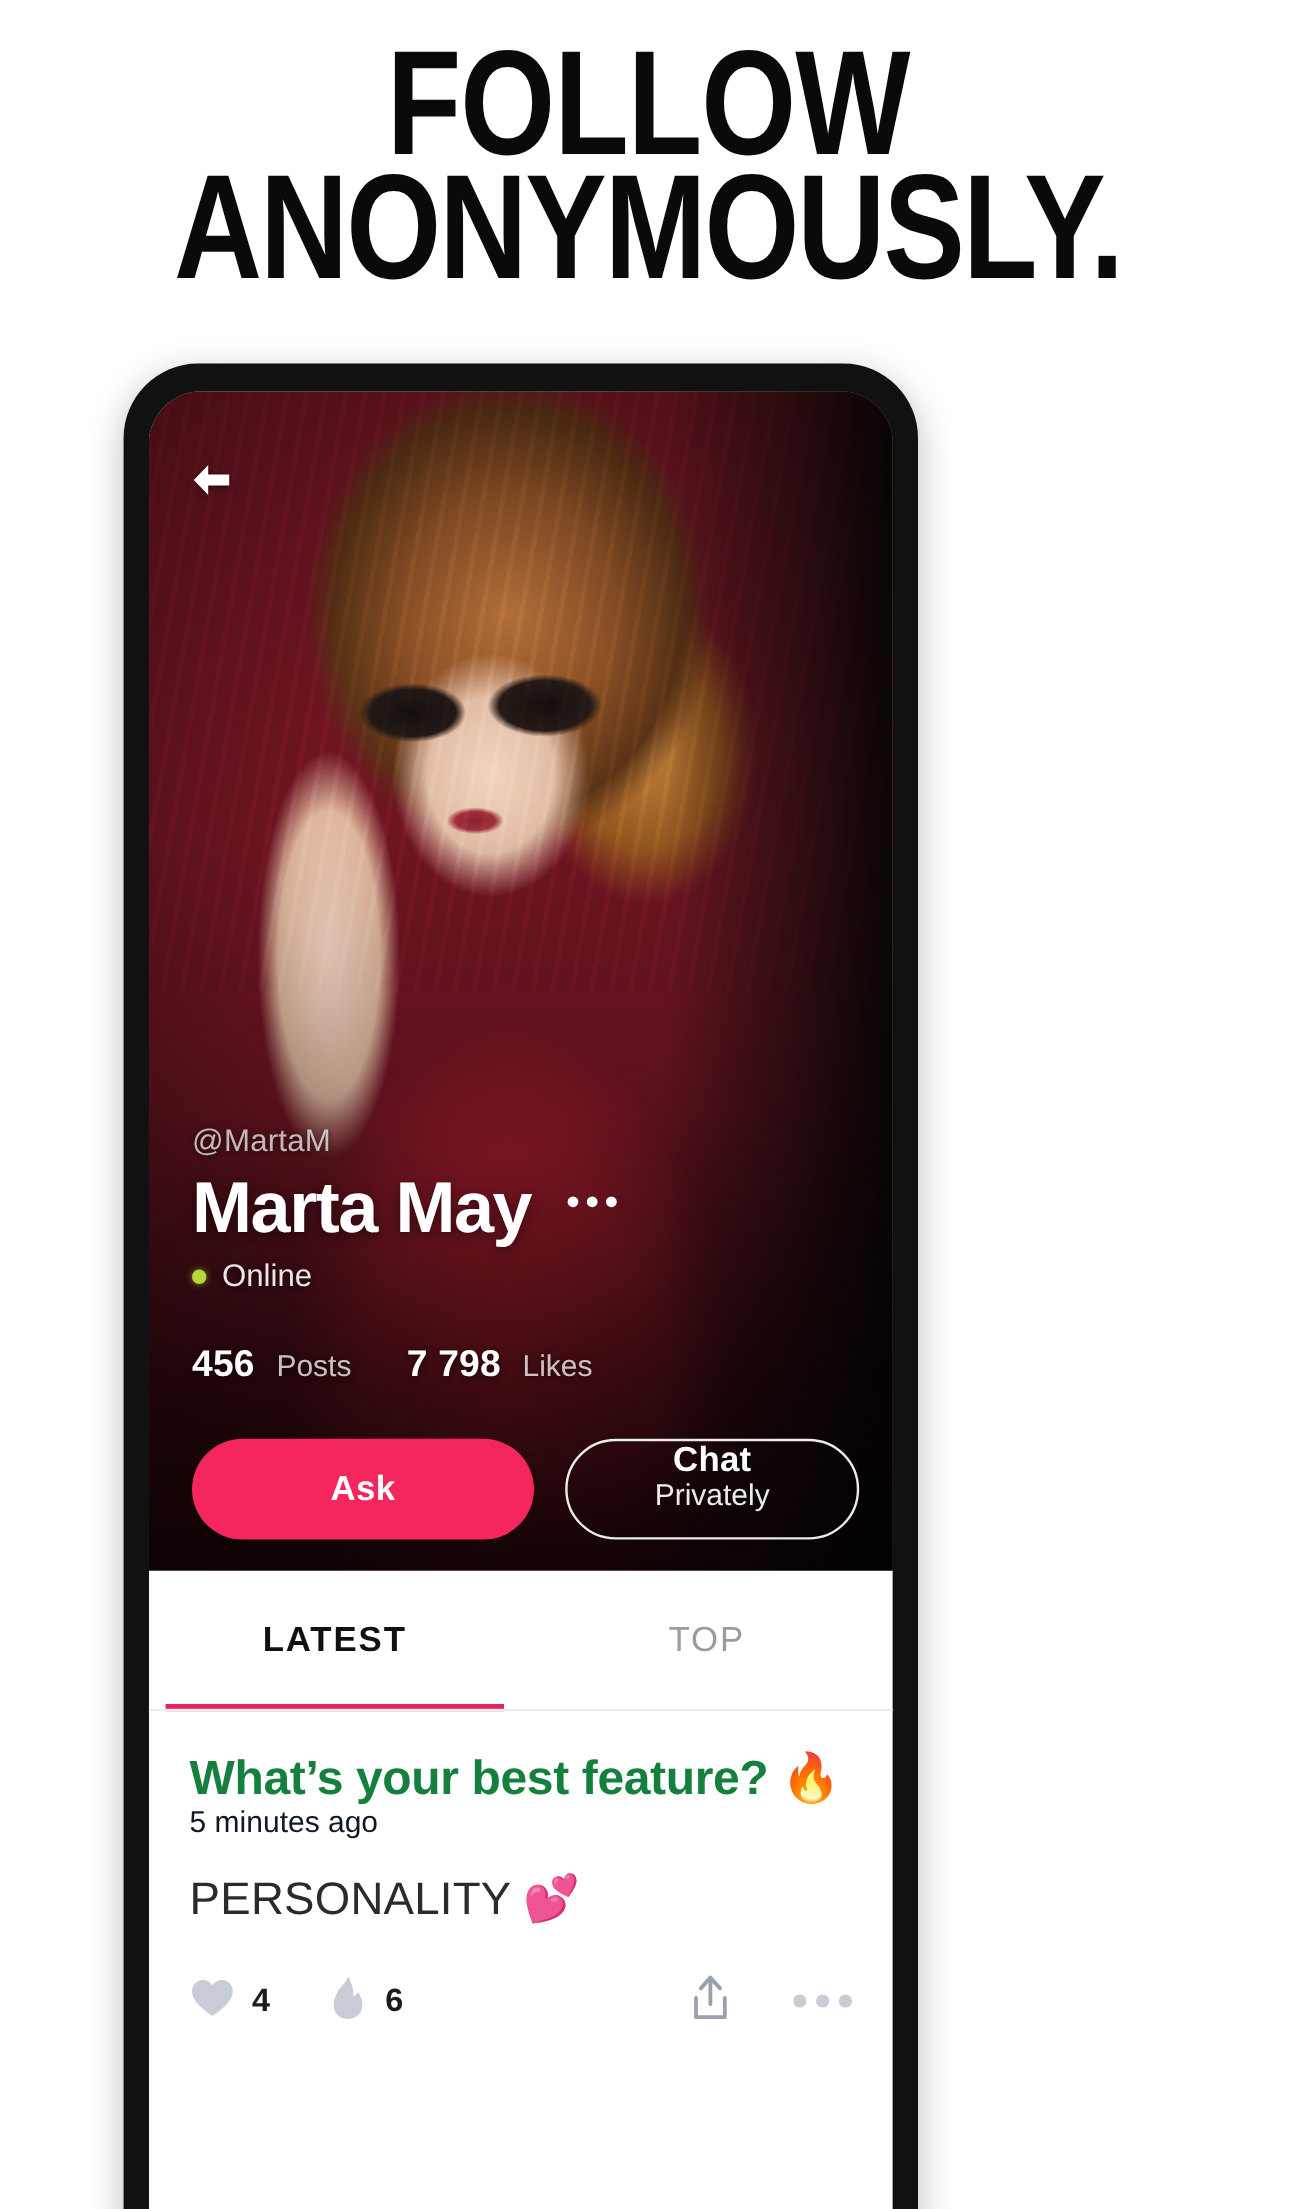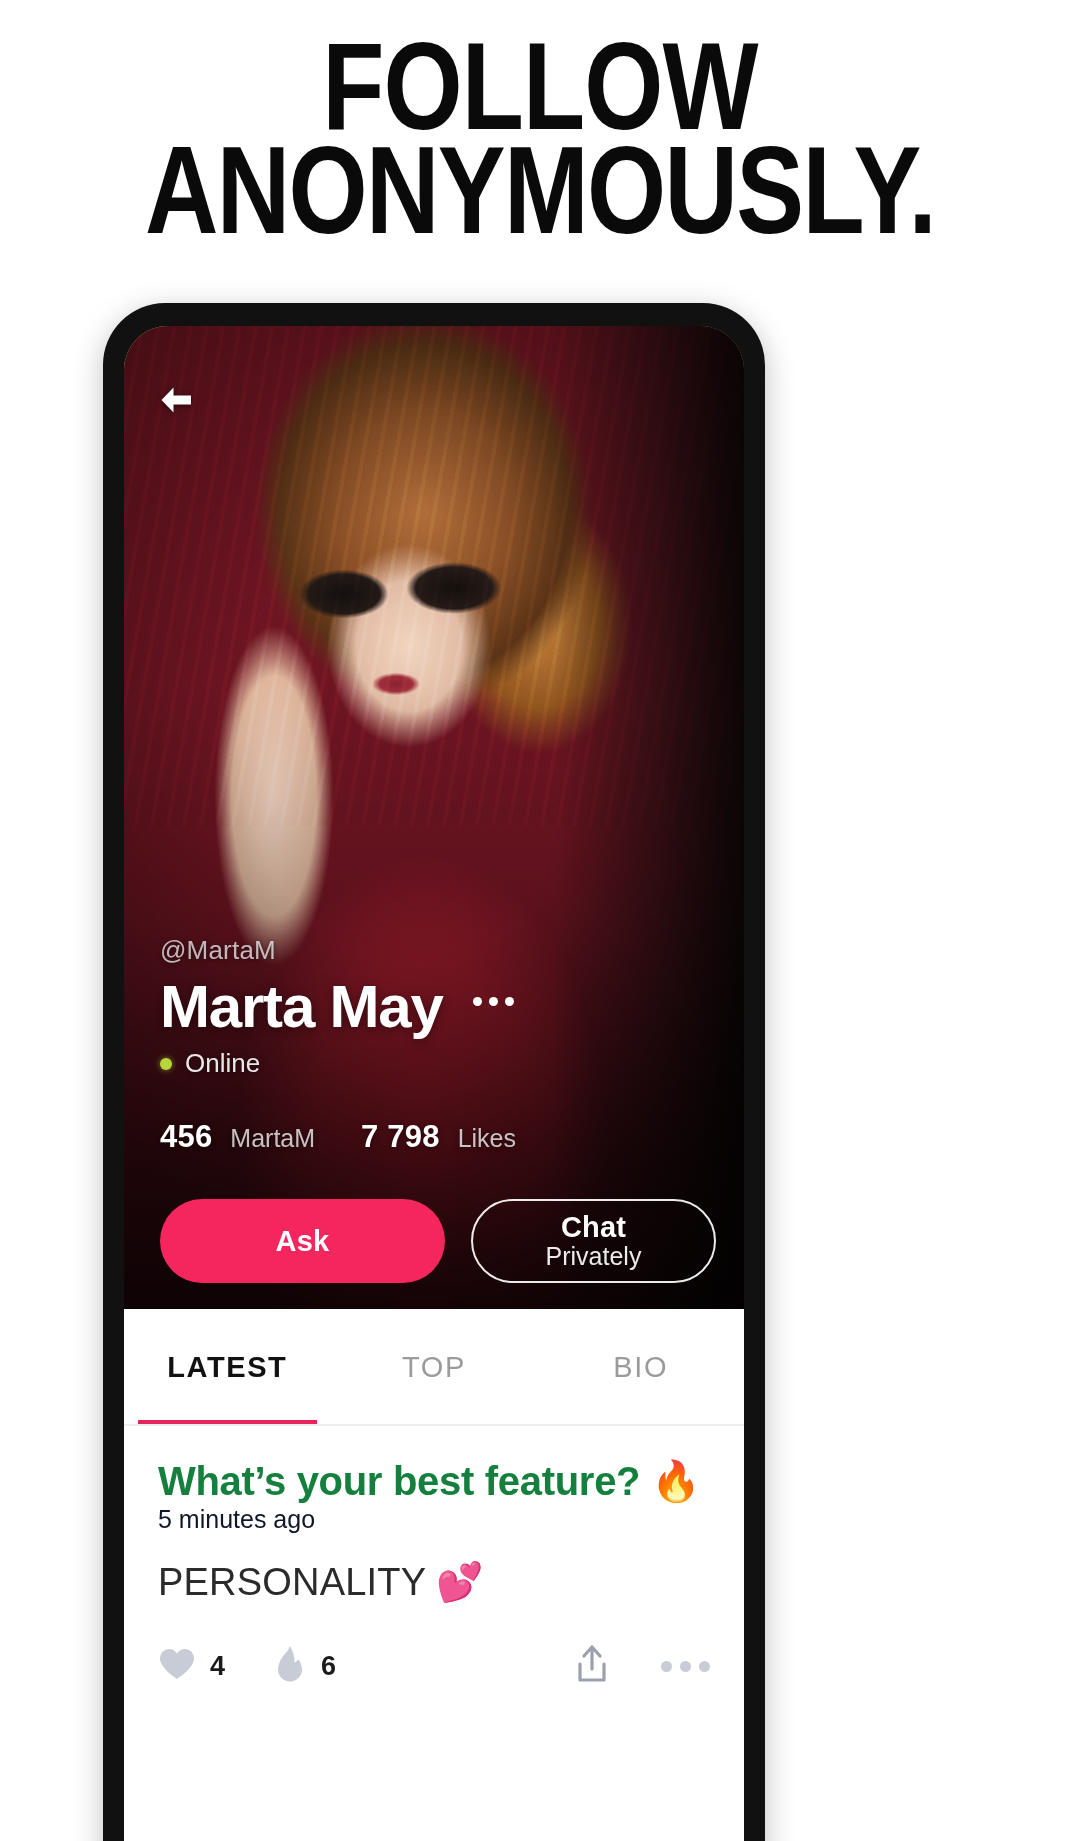--- a/index.html
+++ b/index.html
@@ -230,21 +230,20 @@
     width: 245px;
     height: 84px;
     border-radius: 42px;
     background: transparent;
     border: 2px solid rgba(255,255,255,0.92);
     color: #ffffff;
     cursor: pointer;
     display: flex;
     flex-direction: column;
     align-items: center;
-    justify-content: center;
     line-height: 1.08;
     font-family: "Liberation Sans", sans-serif;
   }
   .btn-chat .l1 { font-size: 29px; font-weight: 700; letter-spacing: 0.2px; }
   .btn-chat .l2 { font-size: 25px; font-weight: 400; color: rgba(255,255,255,0.92); }
 
   
   .sheet {
     position: absolute;
     left: 0;
@@ -373,40 +372,39 @@
           </div>
         </div>
 
         <div class="status-row">
           <span class="status-dot"></span>
           <span class="status-text">Online</span>
         </div>
 
         <div class="stats-row">
           <span class="stat-num">456</span>
-          <span class="stat-label">MartaM</span>
+          <span class="stat-label">Posts</span>
           <span class="stat-num">7 798</span>
           <span class="stat-label">Likes</span>
         </div>
 
         <div class="cta-row">
           <button class="btn-ask">Ask</button>
           <button class="btn-chat">
             <span class="l1">Chat</span>
             <span class="l2">Privately</span>
           </button>
         </div>
       </div>
     </div>
 
     <div class="sheet">
       <div class="tabs">
         <div class="tab active">LATEST</div>
         <div class="tab">TOP</div>
-        <div class="tab">BIO</div>
         <div class="tabs-underline"></div>
       </div>
 
       <div class="post">
         <div class="post-title">What’s your best feature? 🔥</div>
         <div class="post-time">5 minutes ago</div>
         <div class="post-answer">PERSONALITY 💕</div>
 
         <div class="post-actions">
           <div class="react">

